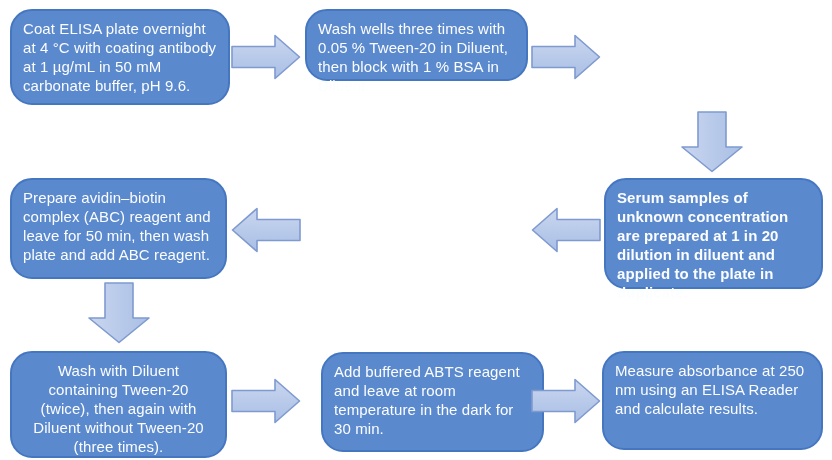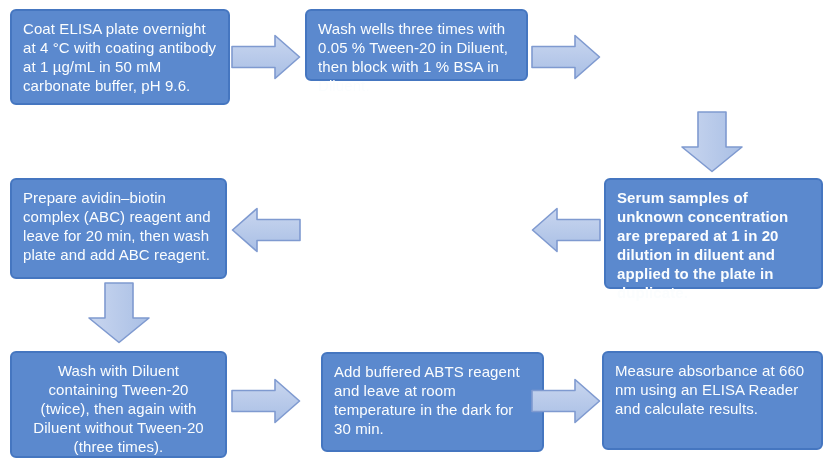--- a/index.html
+++ b/index.html
@@ -17,21 +17,21 @@
     width:832px;height:460px;
     background:var(--background);
     font-family:"Liberation Sans", sans-serif;
     overflow:hidden;
   }
   .box{
     position:absolute;
     box-sizing:border-box;
     background:var(--box-fill);
     border:2px solid var(--box-border);
-    border-radius:6px;
+    border-radius:22px;
     color:var(--box-text);
     font-size:15px;
     line-height:19px;
     padding:8px 11px;
     letter-spacing:.1px;
   }
   .arrow{position:absolute;display:block;}
   .arrow polygon{stroke:var(--arrow-border);stroke-width:1.6;stroke-linejoin:round;}
   .defs-svg{position:absolute;width:0;height:0;overflow:hidden;}
 
@@ -95,36 +95,36 @@
   <div class="box b4">
     <span>Serum samples of unknown concentration are prepared at 1 in 20 dilution in diluent and applied to the plate in duplicate.</span>
   </div>
   <svg class="arrow a-l1" width="70" height="46" viewBox="0 0 70 46">
     <polygon fill="url(#agh)" points="69,12.5 26,12.5 26,1.5 1.5,23 26,44.5 26,33.5 69,33.5"></polygon>
   </svg>
   <svg class="arrow a-l2" width="70" height="46" viewBox="0 0 70 46">
     <polygon fill="url(#agh)" points="69,12.5 26,12.5 26,1.5 1.5,23 26,44.5 26,33.5 69,33.5"></polygon>
   </svg>
   <div class="box b6">
-    <span>Prepare avidin–biotin complex (ABC) reagent and leave for 20 min, then wash plate and add ABC reagent.</span>
+    <span>Prepare avidin–biotin complex (ABC) reagent and leave for 50 min, then wash plate and add ABC reagent.</span>
   </div>
 
   <svg class="arrow a-d2" width="64" height="62" viewBox="0 0 64 62">
     <polygon fill="url(#agv)" points="18,1 46,1 46,36 62,36 32,60.5 2,36 18,36"></polygon>
   </svg>
 
   <div class="box b7">
     <span>Wash with Diluent containing Tween-20 (twice), then again with Diluent without Tween-20 (three times).</span>
   </div>
   <svg class="arrow a-r3" width="70" height="46" viewBox="0 0 70 46">
     <polygon fill="url(#agh)" points="1,12.5 44,12.5 44,1.5 68.5,23 44,44.5 44,33.5 1,33.5"></polygon>
   </svg>
   <div class="box b8">
     <span>Add buffered ABTS reagent and leave at room temperature in the dark for 30 min.</span>
   </div>
   <svg class="arrow a-r4" width="70" height="46" viewBox="0 0 70 46">
     <polygon fill="url(#agh)" points="1,12.5 44,12.5 44,1.5 68.5,23 44,44.5 44,33.5 1,33.5"></polygon>
   </svg>
   <div class="box b9">
-    <span>Measure absorbance at 660 nm using an ELISA Reader and calculate results.</span>
+    <span>Measure absorbance at 250 nm using an ELISA Reader and calculate results.</span>
   </div>
 
 </div>
 
 </body></html>

